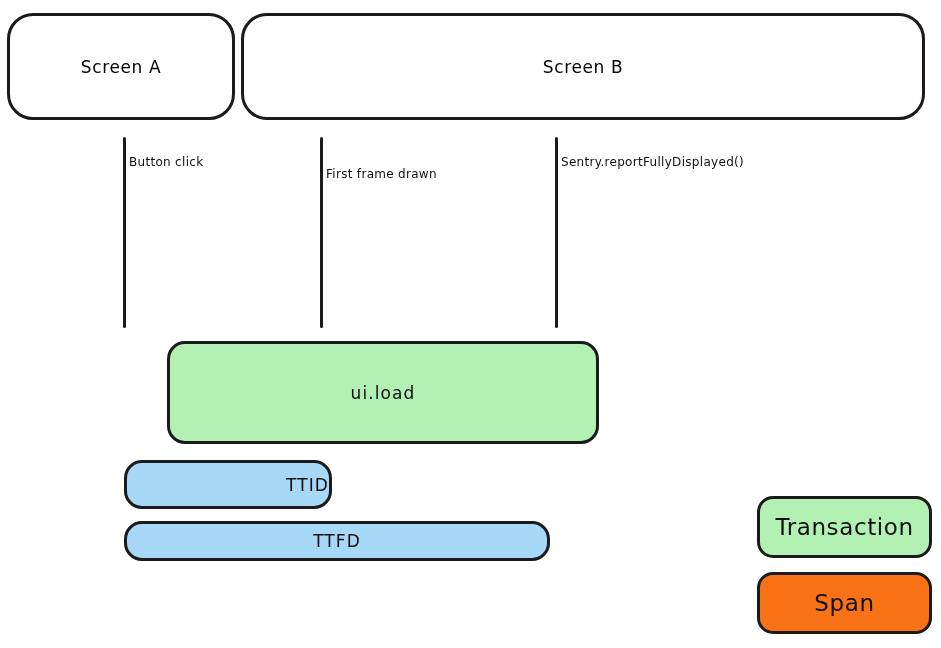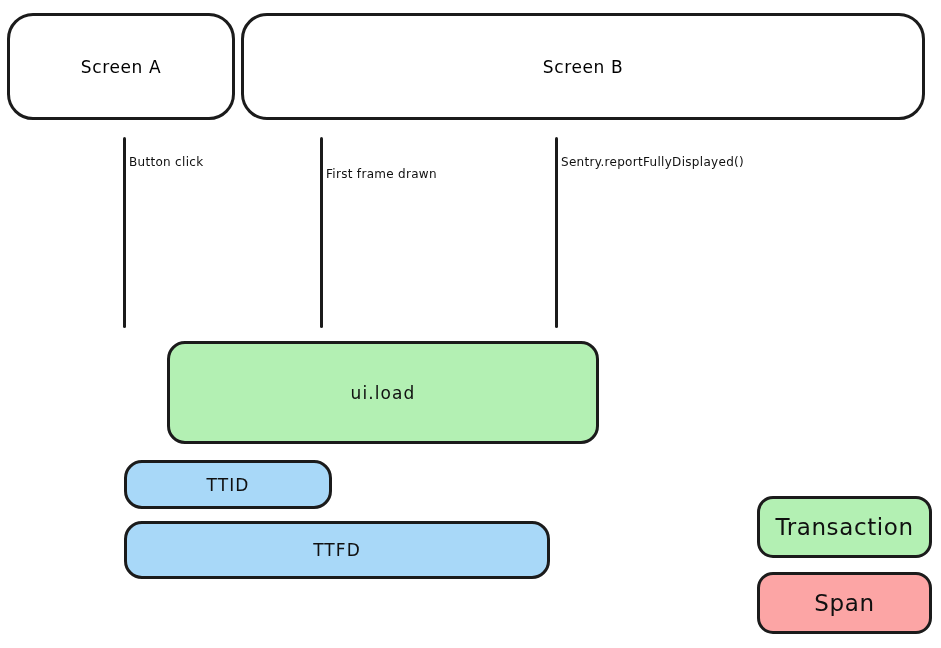--- a/index.html
+++ b/index.html
@@ -117,29 +117,29 @@
   <div class="marker-line" style="left: 320px; top: 137px; height: 191px; background: rgb(27, 27, 27);"></div>
   <div class="marker-label" style="left: 326px; top: 168px;">First frame drawn</div>
 
   <div class="marker-line" style="left: 555px; top: 137px; height: 191px; background: rgb(27, 27, 27);"></div>
   <div class="marker-label" style="left: 561px; top: 156px;">Sentry.reportFullyDisplayed()</div>
 
   <div class="bar green" style="left: 124px; top: 341px; width: 432px; height: 103px; border-color: rgb(27, 27, 27); background: rgb(179, 240, 179); margin-left: 43px;">
     <span class="bar-label">ui.load</span>
   </div>
 
-  <div class="bar blue" style="left: 124px; top: 460px; width: 208px; height: 49px; border-color: rgb(27, 27, 27); background: rgb(168, 216, 248);">
+  <div class="bar blue" style="left: 124px; top: 460px; width: 208px; height: 49px; border-color: rgb(27, 27, 27); background: rgb(168, 216, 248); justify-content: flex-end;">
     <span class="bar-label">TTID</span>
   </div>
 
-  <div class="bar blue" style="left: 124px; top: 521px; width: 426px; height: 58px; border-color: rgb(27, 27, 27); background: rgb(168, 216, 248);">
+  <div class="bar blue" style="left: 124px; top: 521px; width: 426px; height: 40px; border-color: rgb(27, 27, 27); background: rgb(168, 216, 248);">
     <span class="bar-label">TTFD</span>
   </div>
 
   <div class="legend-item green" style="left: 757px; top: 496px; width: 175px; height: 62px; border-color: rgb(27, 27, 27); background: rgb(179, 240, 179);">
     <span class="legend-label">Transaction</span>
   </div>
 
-  <div class="legend-item blue" style="left: 757px; top: 572px; width: 175px; height: 62px; border-color: rgb(27, 27, 27); background: #fca5a5;">
+  <div class="legend-item blue" style="left: 757px; top: 572px; width: 175px; height: 62px; border-color: rgb(27, 27, 27); background: #f97316;">
     <span class="legend-label">Span</span>
   </div>
 
 </div>
 
 </body></html>

